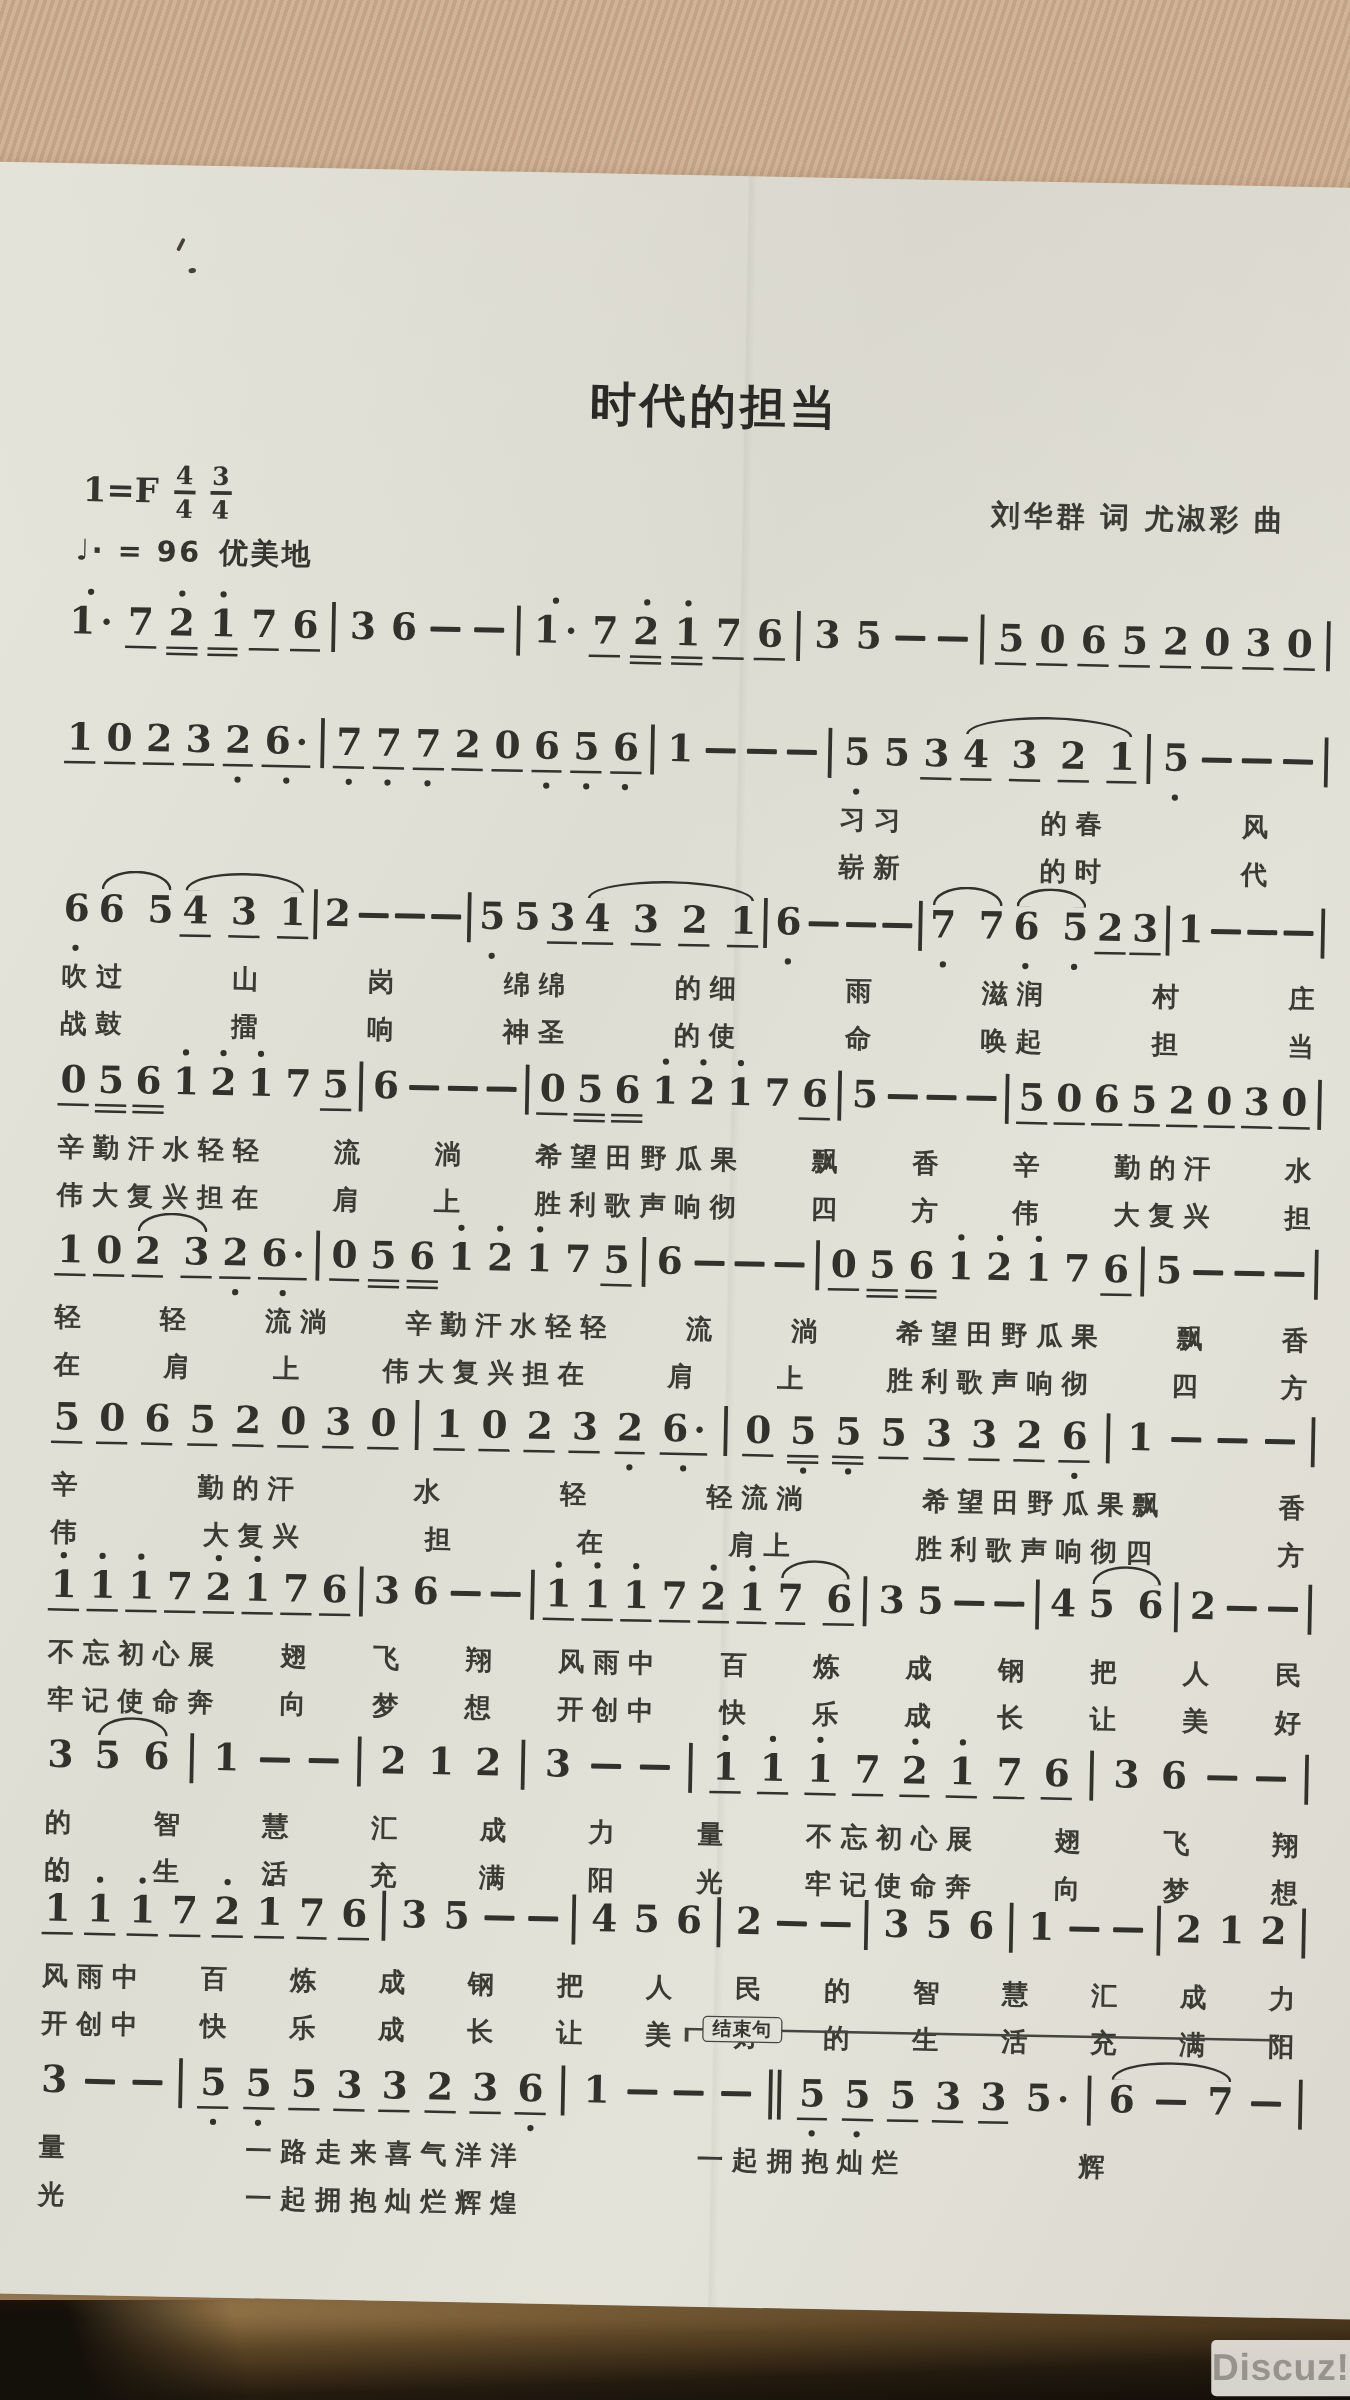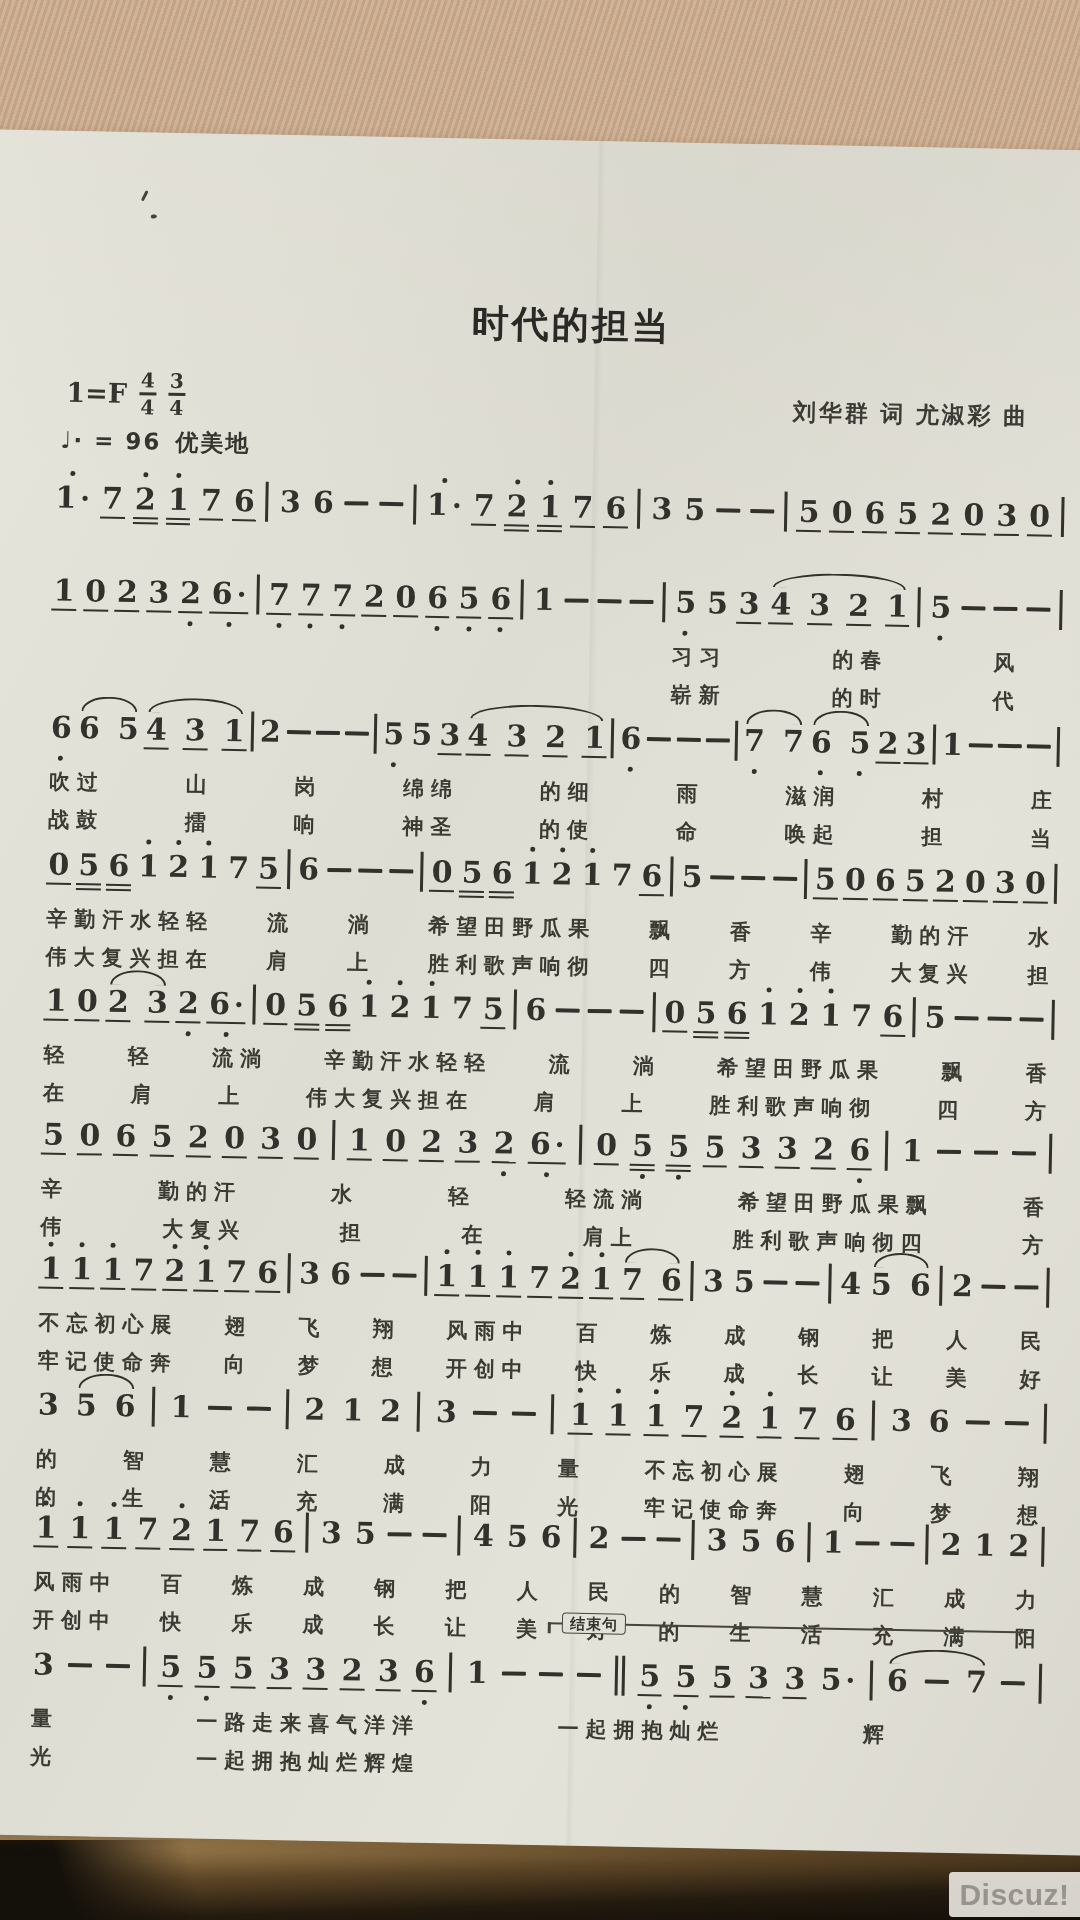--- a/index.html
+++ b/index.html
@@ -92,21 +92,21 @@
 
   .ending-bracket { position:absolute; top:-30px; left:51%; right:1.5%; height:10px;
     border-top:2.5px solid #45443e; }
   .ending-bracket::before { content:""; position:absolute; left:0; top:-2px; width:2.5px;
     height:11px; background:#45443e; }
   .ending-label { position:absolute; left:14px; top:-12px; font-size:15px; font-weight:bold;
     letter-spacing:1px; background:#e2e1d8; border:1.5px solid #45443e; border-radius:4px;
     padding:1px 7px; line-height:17px; }
 
   
-  .watermark { position:absolute; right:0; bottom:3px; z-index:5; width:131px; height:45px;
+  .watermark { position:absolute; right:0; bottom:3px; z-index:5; width:111px; height:45px;
     background:rgba(236,233,226,0.9); border-radius:4px 0 0 4px;
     display:flex; align-items:center; justify-content:center;
     font-size:30px; font-weight:bold; color:#97948d; letter-spacing:0.5px; }
 </style>
 </head>
 <body>
 
 <div class="below-band">
   <div class="corner-shadow"></div>
 </div>

